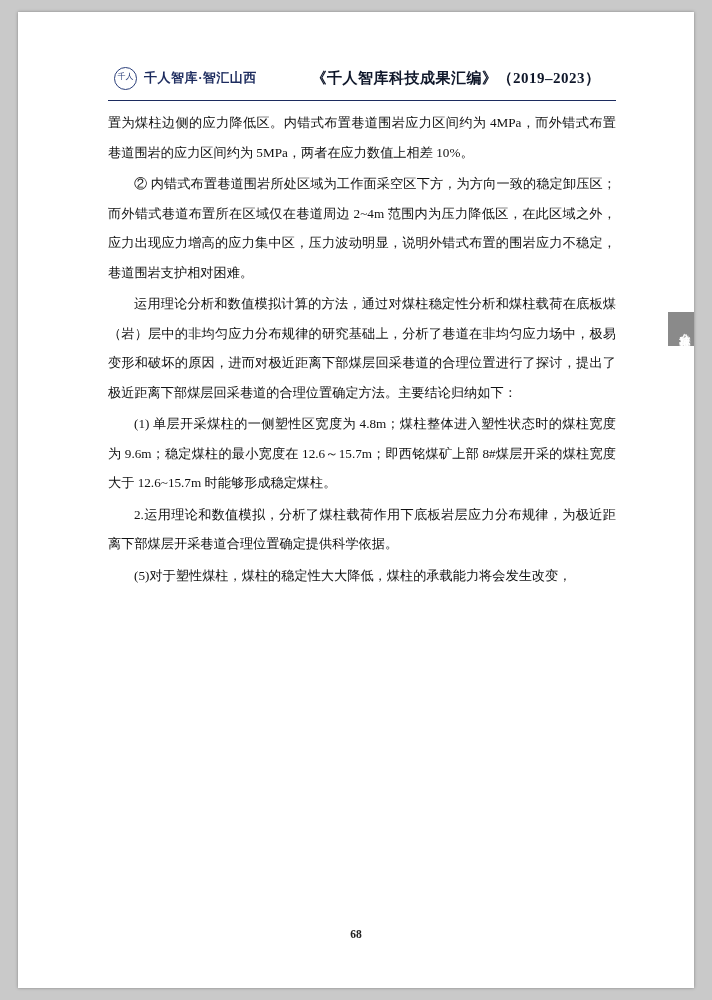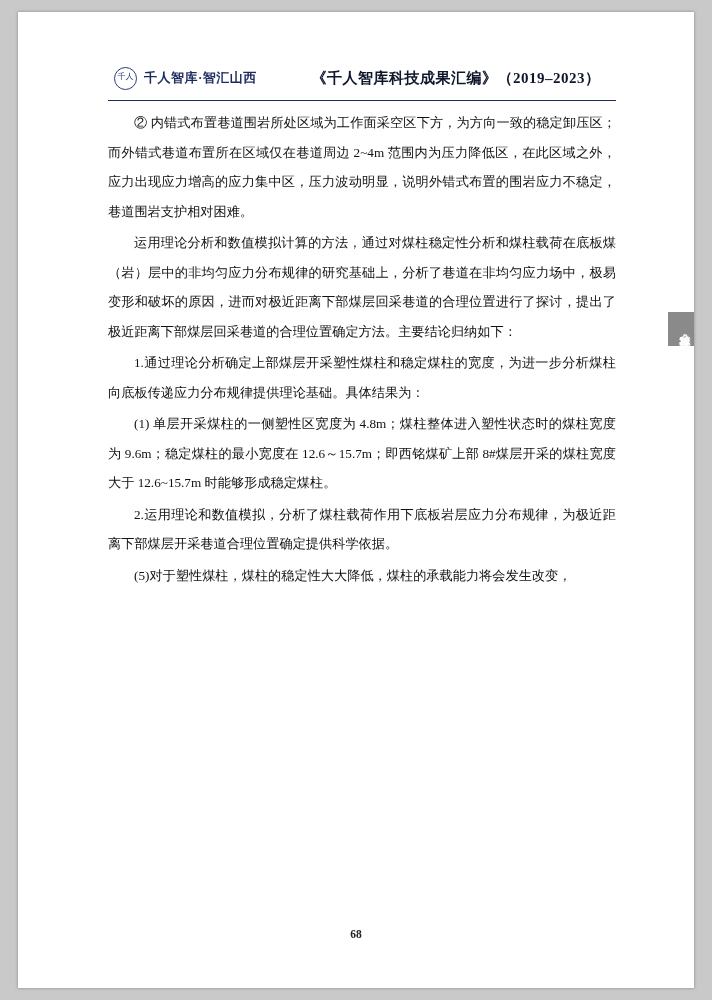--- a/index.html
+++ b/index.html
@@ -144,23 +144,23 @@
   <div class="header">
     <div class="header-left">
       <div class="logo">千人</div>
       <div class="brand">千人智库·智汇山西</div>
     </div>
     <div class="header-right">《千人智库科技成果汇编》（2019–2023）</div>
   </div>
   <div class="header-rule"></div>
 
   <div class="content">
+    <p class="noindent">置为煤柱边侧的应力降低区。内错式布置巷道围岩应力区间约为 4MPa，而外错式布置巷道围岩的应力区间约为 5MPa，两者在应力数值上相差 10%。</p>
     <p class="indent">② 内错式布置巷道围岩所处区域为工作面采空区下方，为方向一致的稳定卸压区；而外错式巷道布置所在区域仅在巷道周边 2~4m 范围内为压力降低区，在此区域之外，应力出现应力增高的应力集中区，压力波动明显，说明外错式布置的围岩应力不稳定，巷道围岩支护相对困难。</p>
     <p class="indent">运用理论分析和数值模拟计算的方法，通过对煤柱稳定性分析和煤柱载荷在底板煤（岩）层中的非均匀应力分布规律的研究基础上，分析了巷道在非均匀应力场中，极易变形和破坏的原因，进而对极近距离下部煤层回采巷道的合理位置进行了探讨，提出了极近距离下部煤层回采巷道的合理位置确定方法。主要结论归纳如下：</p>
-    <p class="indent">1.通过理论分析确定上部煤层开采塑性煤柱和稳定煤柱的宽度，为进一步分析煤柱向底板传递应力分布规律提供理论基础。具体结果为：</p>
     <p class="indent">(1) 单层开采煤柱的一侧塑性区宽度为 4.8m；煤柱整体进入塑性状态时的煤柱宽度为 9.6m；稳定煤柱的最小宽度在 12.6～15.7m；即西铭煤矿上部 8#煤层开采的煤柱宽度大于 12.6~15.7m 时能够形成稳定煤柱。</p>
     <p class="indent">2.运用理论和数值模拟，分析了煤柱载荷作用下底板岩层应力分布规律，为极近距离下部煤层开采巷道合理位置确定提供科学依据。</p>
     <p class="indent">(5)对于塑性煤柱，煤柱的稳定性大大降低，煤柱的承载能力将会发生改变，</p>
   </div>
 
   <div class="side-tab">企业科技成果汇编</div>
 
   <div class="page-number">68</div>
 
 </div>

